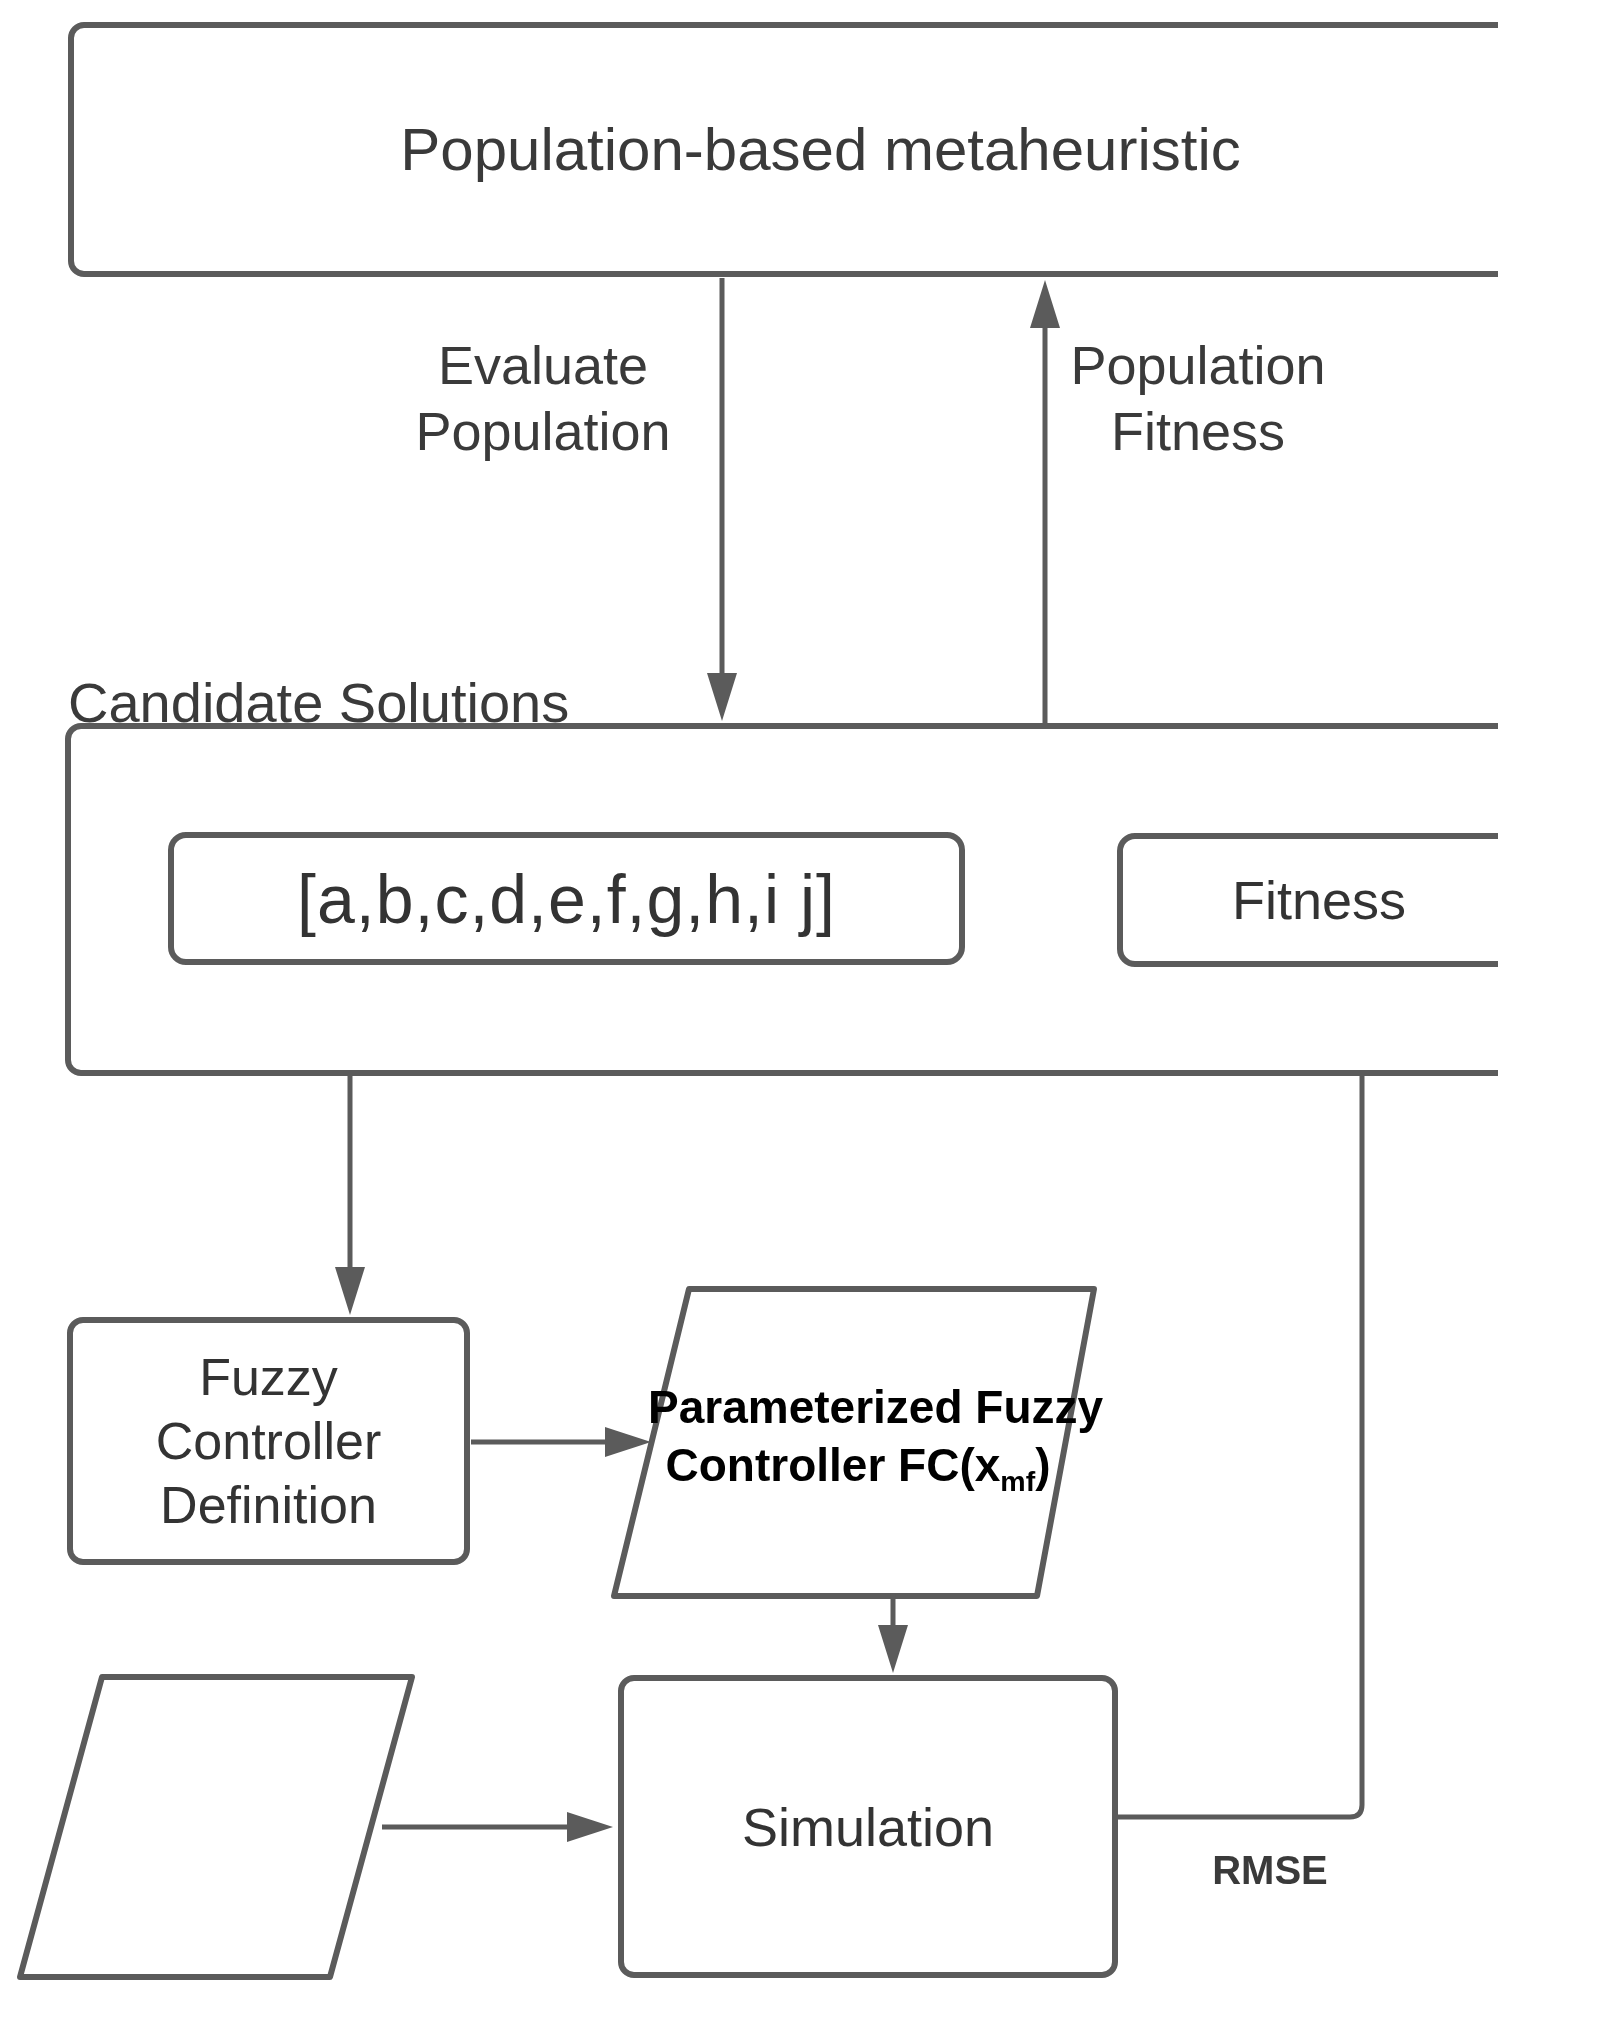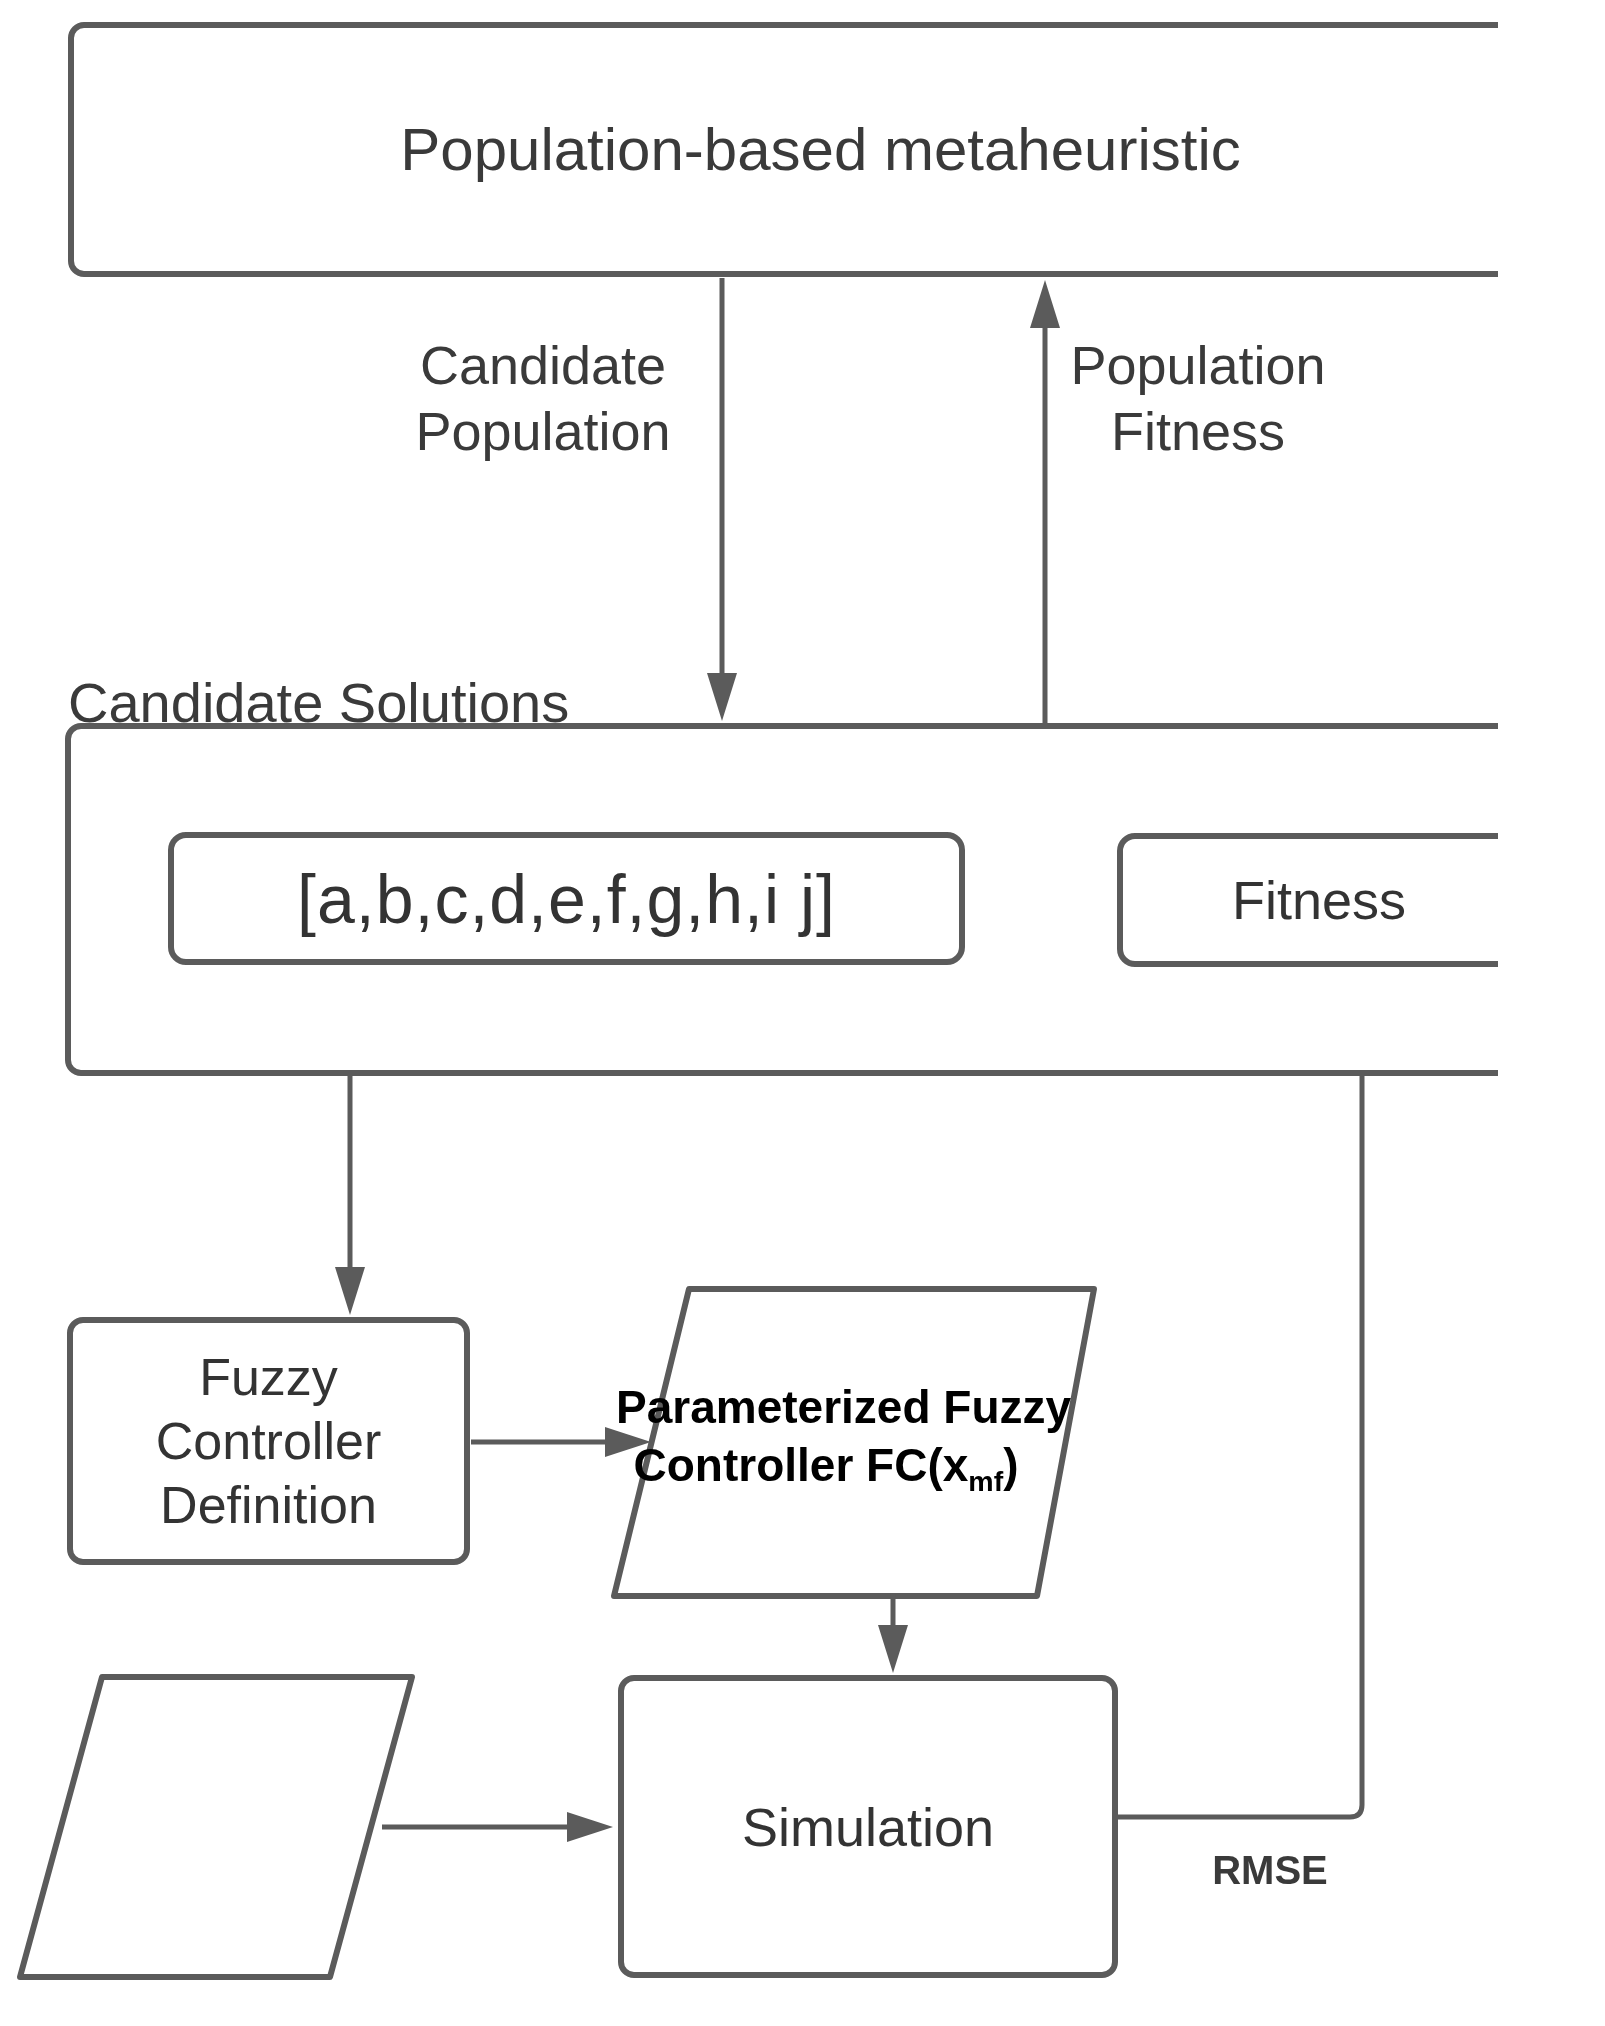--- a/index.html
+++ b/index.html
@@ -56,21 +56,21 @@
 
     <path d="M 1118 1817 L 1350 1817 Q 1362 1817 1362 1805 L 1362 1024" fill="none" stroke="#5b5b5b" stroke-width="5"></path>
     <polygon points="1362,971 1347,1019 1377,1019" fill="#5b5b5b"></polygon>
   </svg>
 
   <div class="node title-text" style="left:68px;top:22px;width:1505px;height:255px;">
     <span>Population-based metaheuristic</span>
   </div>
 
   <div class="lbl edge-label" style="left:393px;top:332px;width:300px;">
-    <div>Candidate</div>
+    <div>Evaluate</div>
     <div>Population</div>
   </div>
   <div class="lbl edge-label" style="left:1048px;top:332px;width:300px;">
     <div>Population</div>
     <div>Fitness</div>
   </div>
 
   <div class="lbl section-label" style="left:68px;top:622px;text-align:left;">Candidate Solutions</div>
 
   <div class="node" style="left:65px;top:723px;width:1497px;height:353px;"></div>
@@ -84,21 +84,21 @@
   </div>
 
   <div class="node fuzzy-text" style="left:67px;top:1317px;width:403px;height:248px;">
     <div>
       <div>Fuzzy</div>
       <div>Controller</div>
       <div>Definition</div>
     </div>
   </div>
 
-  <div class="lbl pfc-text" style="left:616px;top:1378px;width:420px;">
+  <div class="lbl pfc-text" style="left:648px;top:1378px;width:420px;">
     <div>Parameterized Fuzzy</div>
     <div><span>Controller FC(x</span><sub>mf</sub><span>)</span></div>
   </div>
 
   <div class="node box-text" style="left:618px;top:1675px;width:500px;height:303px;">
     <span>Simulation</span>
   </div>
 
 
   <div class="lbl rmse-label" style="left:1170px;top:1848px;width:200px;">RMSE</div>

